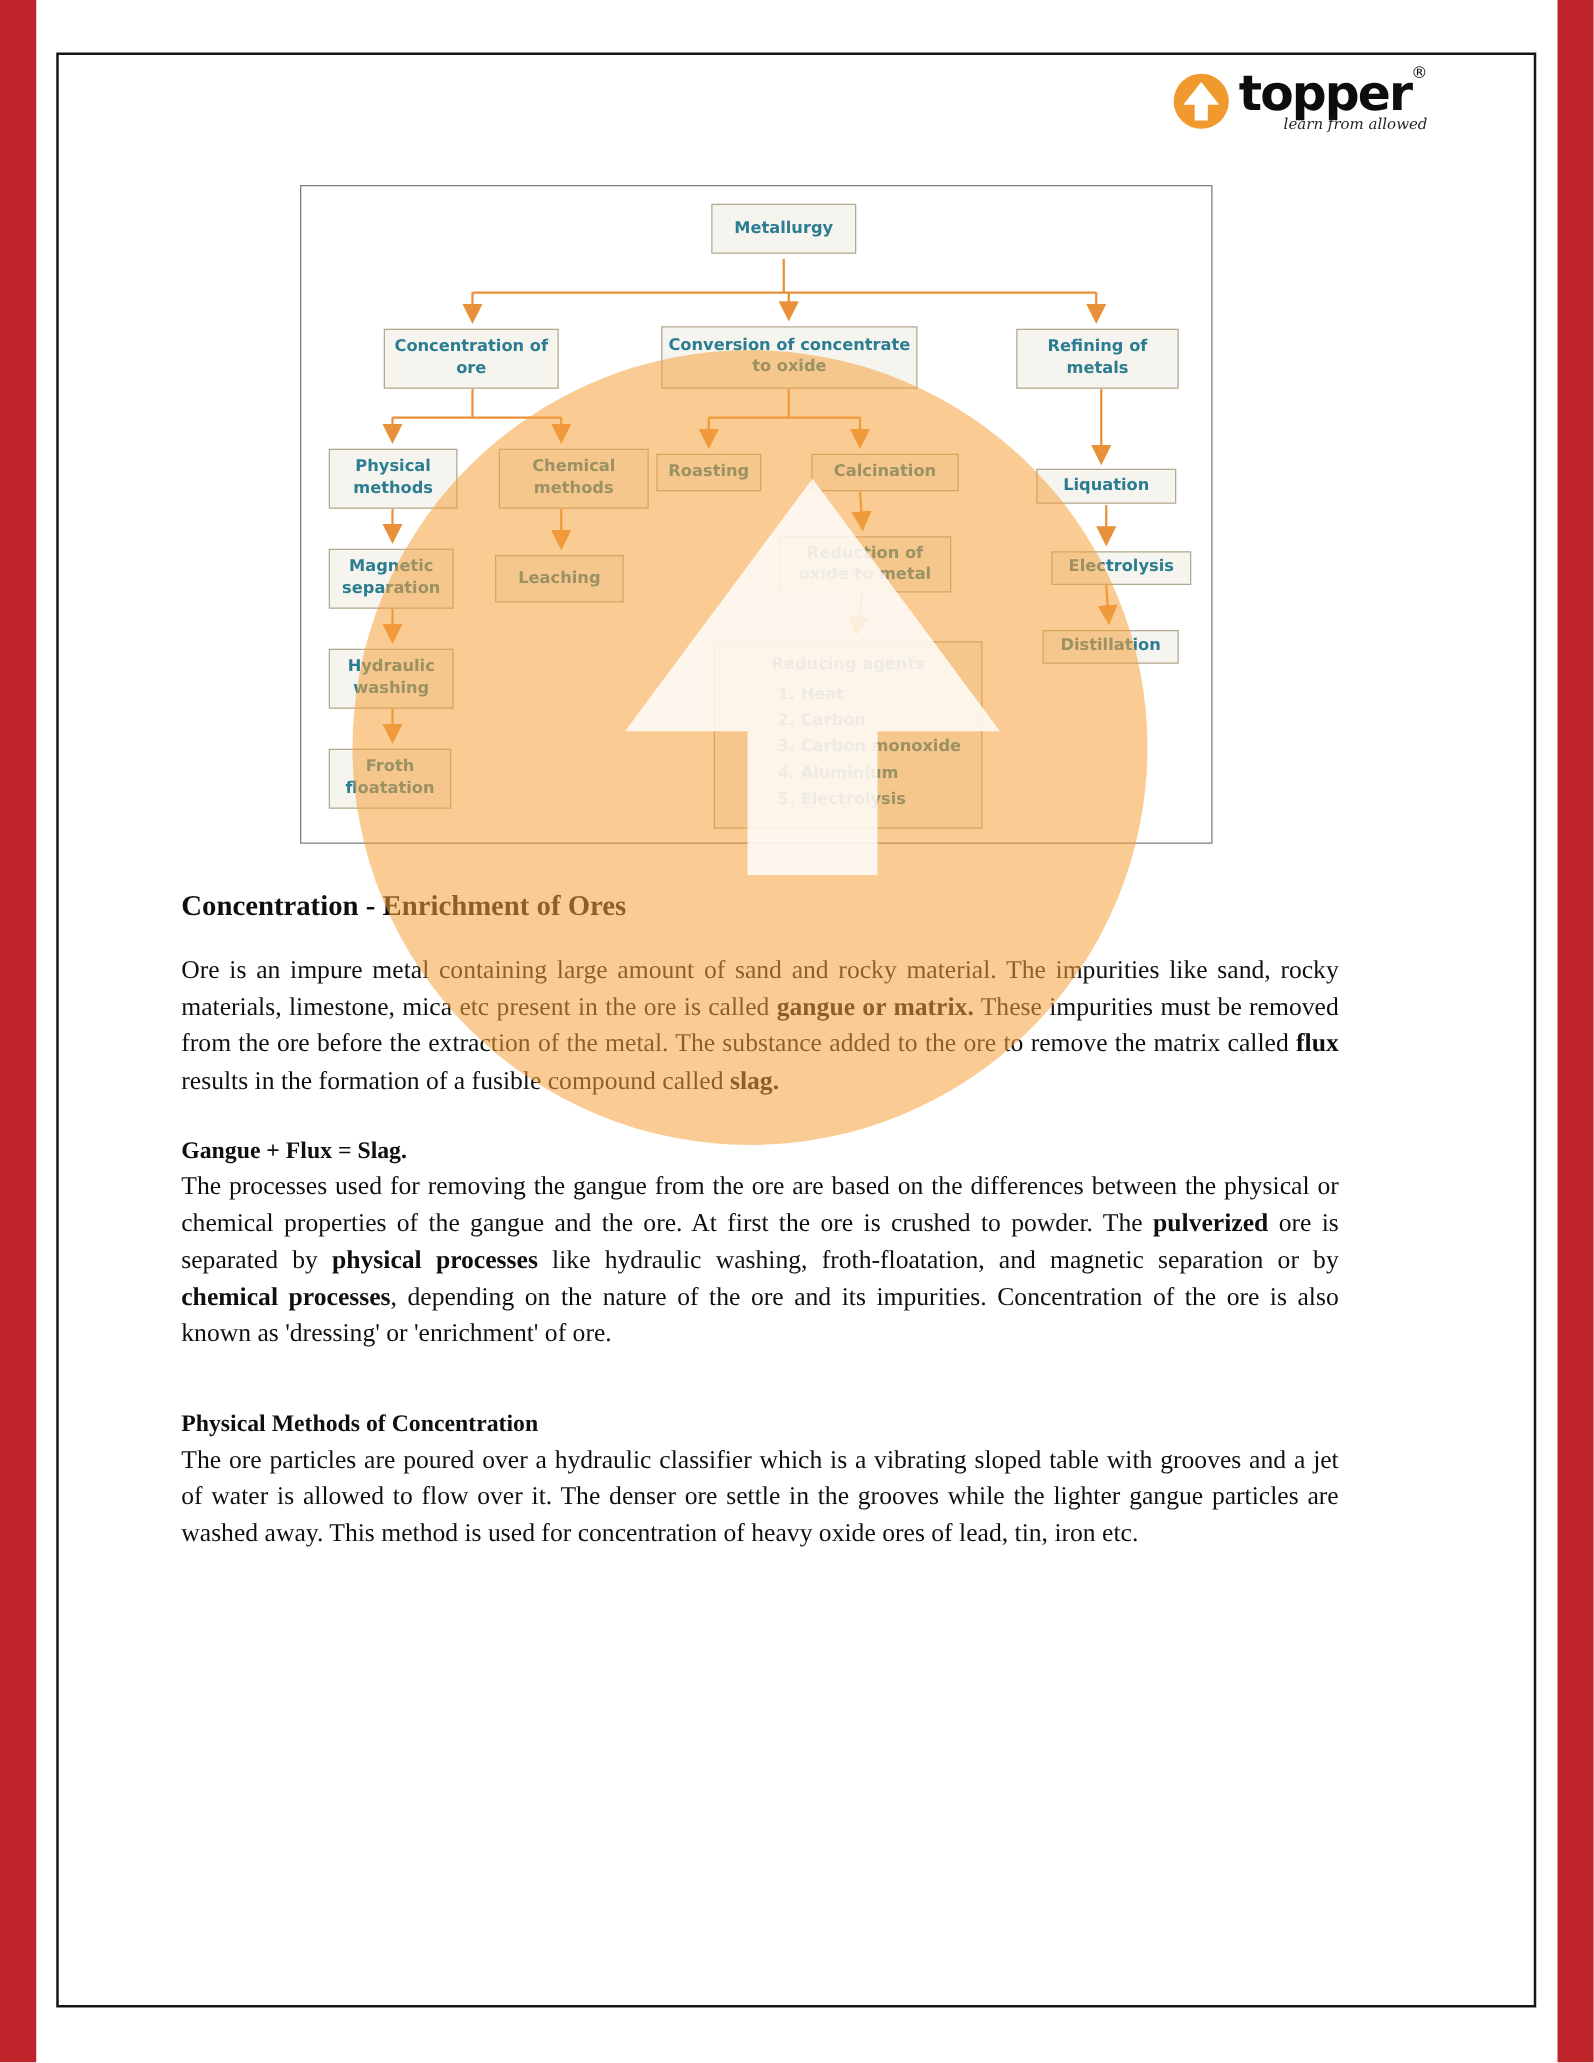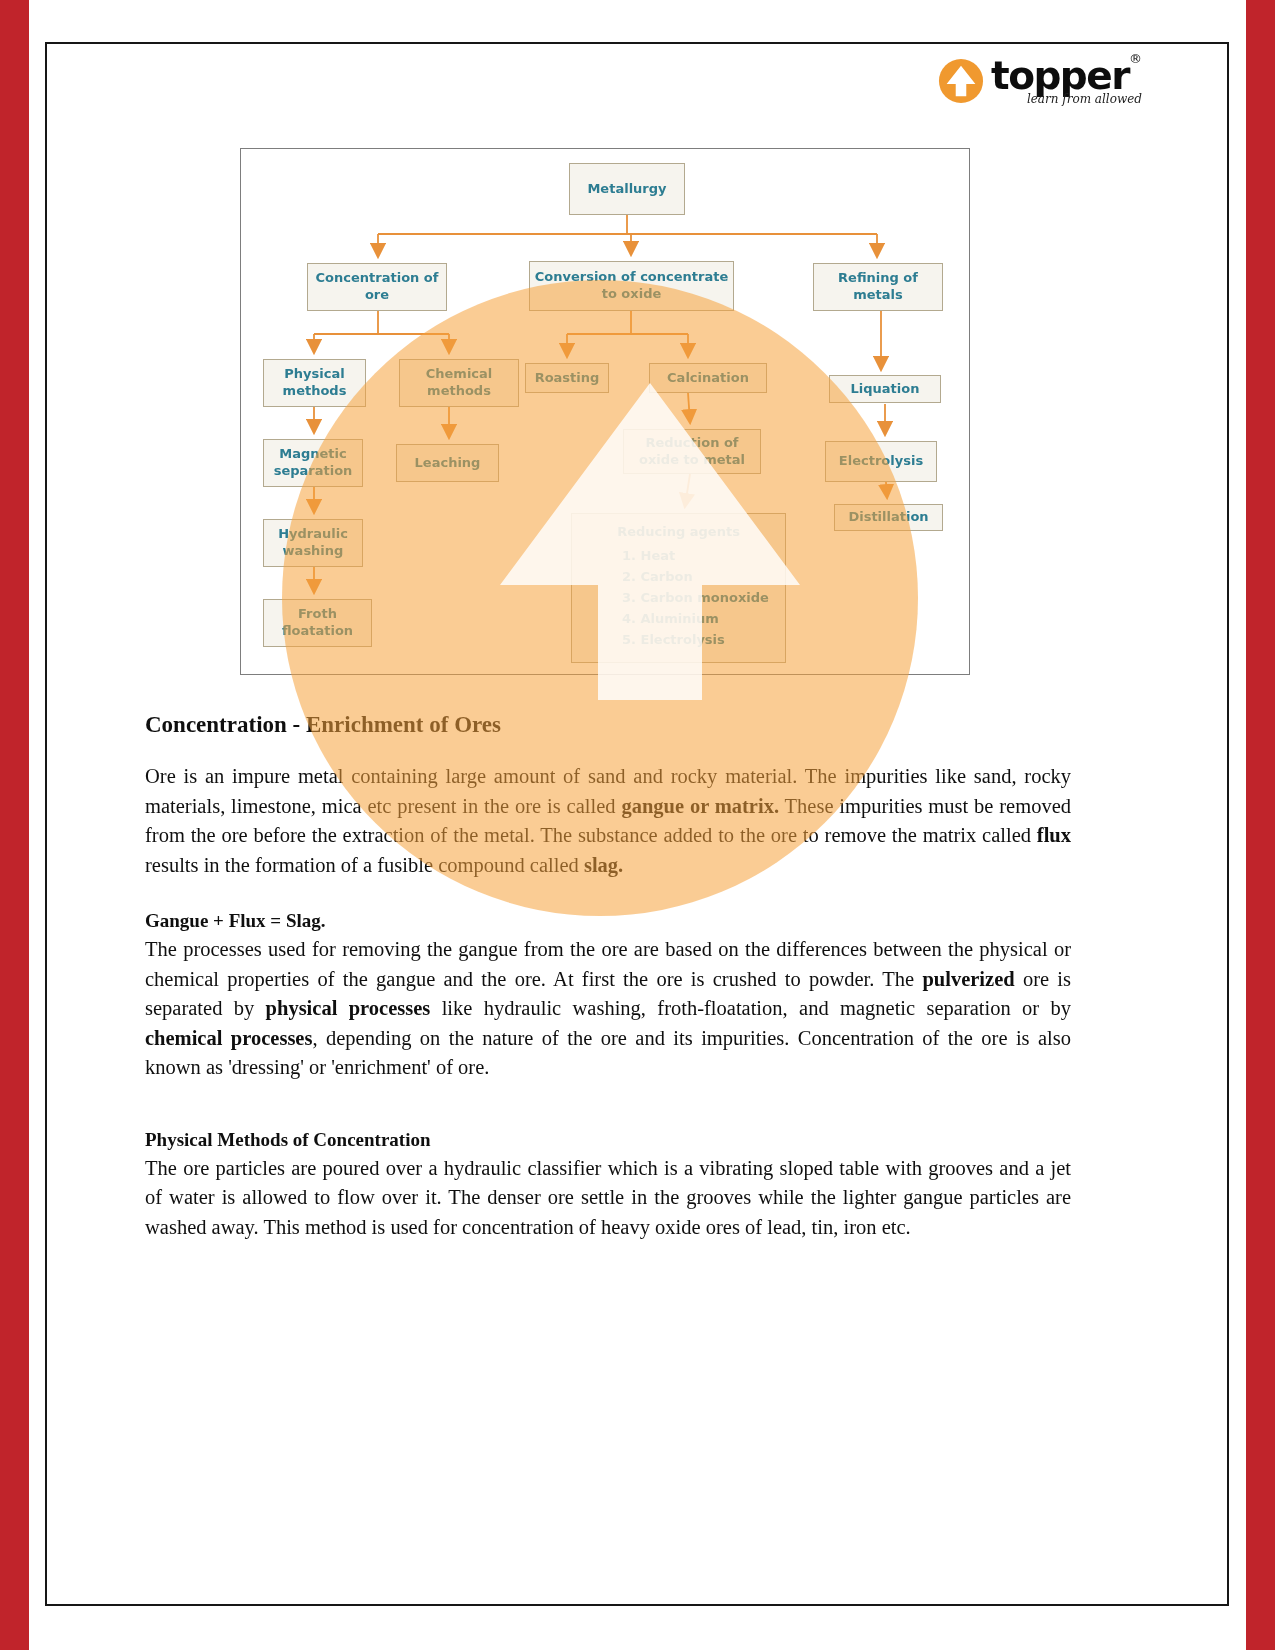--- a/index.html
+++ b/index.html
@@ -86,36 +86,36 @@
       <line x1="208" y1="258" x2="208" y2="288" marker-end="url(#ah)"></line>
       <line x1="447" y1="244" x2="449" y2="273" marker-end="url(#ah)"></line>
       <line x1="73" y1="338" x2="73" y2="363" marker-end="url(#ah)"></line>
       <line x1="73" y1="418" x2="73" y2="443" marker-end="url(#ah)"></line>
       <line x1="449" y1="325" x2="444" y2="357" marker-end="url(#ah)"></line>
       <line x1="644" y1="255" x2="644" y2="285" marker-end="url(#ah)"></line>
       <line x1="644" y1="319" x2="646" y2="348" marker-end="url(#ah)"></line>
     </g>
   </svg>
 
-  <div class="node" style="left:328px;top:14px;width:116px;height:52px">Metallurgy</div>
+  <div class="node" style="left:328px;top:14px;width:116px;height:40px">Metallurgy</div>
   <div class="node" style="left:66px;top:114px;width:140px;height:48px">Concentration of ore</div>
   <div class="node" style="left:288px;top:112px;width:205px;height:50px">Conversion of concentrate to oxide</div>
   <div class="node" style="left:572px;top:114px;width:130px;height:48px">Refining of metals</div>
   <div class="node" style="left:22px;top:210px;width:103px;height:48px">Physical methods</div>
   <div class="node" style="left:158px;top:210px;width:120px;height:48px">Chemical methods</div>
   <div class="node" style="left:284px;top:214px;width:84px;height:30px">Roasting</div>
   <div class="node" style="left:408px;top:214px;width:118px;height:30px">Calcination</div>
   <div class="node" style="left:588px;top:226px;width:112px;height:28px">Liquation</div>
   <div class="node" style="left:22px;top:290px;width:100px;height:48px">Magnetic separation</div>
   <div class="node" style="left:155px;top:295px;width:103px;height:38px">Leaching</div>
   <div class="node" style="left:382px;top:280px;width:138px;height:45px">Reduction of oxide to metal</div>
-  <div class="node" style="left:584px;top:292px;width:112px;height:41px">Electrolysis</div>
+  <div class="node" style="left:600px;top:292px;width:112px;height:27px">Electrolysis</div>
   <div class="node" style="left:593px;top:355px;width:109px;height:27px">Distillation</div>
   <div class="node" style="left:22px;top:370px;width:100px;height:48px">Hydraulic washing</div>
-  <div class="node" style="left:22px;top:450px;width:109px;height:48px">Froth floatation</div>
+  <div class="node" style="left:22px;top:450px;width:98px;height:48px">Froth floatation</div>
 
   <div class="node reducing" style="left:330px;top:364px;width:215px;height:150px">
     <div class="reducing-title">Reducing agents</div>
     <ul class="reducing-list">
       <li>1. Heat</li>
       <li>2. Carbon</li>
       <li>3. Carbon monoxide</li>
       <li>4. Aluminium</li>
       <li>5. Electrolysis</li>
     </ul>

